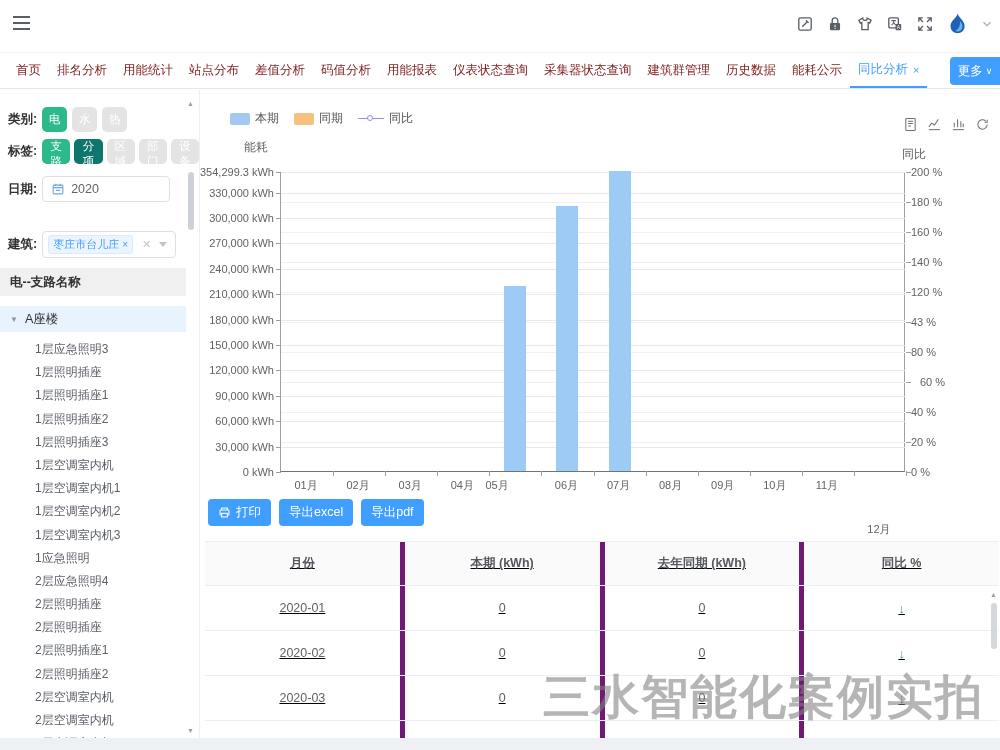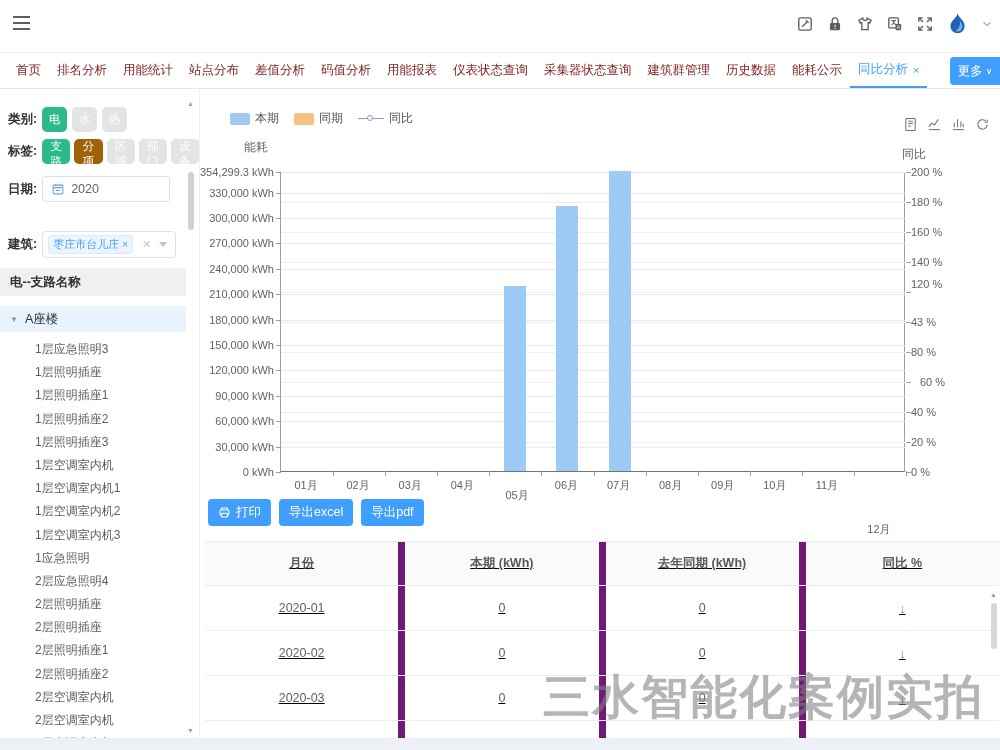--- a/index.html
+++ b/index.html
@@ -21,21 +21,21 @@
   .tab-close { margin-left:5px; font-size:11px; color:#409eff; }
   .more-btn { position:absolute; right:0; top:4px; width:50px; height:28px; background:#409eff; color:#fff; border:none; border-radius:4px 0 0 4px; font-size:12.5px; display:flex; align-items:center; justify-content:center; gap:3px; cursor:pointer; }
   .more-caret { font-size:9px; }
 
   
   .sidebar { position:absolute; left:0; top:90px; width:200px; bottom:0; background:#fff; border-right:1px solid #efefef; }
   .f-row { position:absolute; left:8px; display:flex; align-items:center; gap:5px; }
   .f-label { font-size:12.5px; font-weight:700; color:#303133; white-space:nowrap; }
   .pill { height:25px; min-width:25px; padding:0 4px; border:none; border-radius:5px; font-size:11.5px; color:#fff; background:#e4e4e4; cursor:pointer; }
   .pill.active { background:#2cb98c; }
-  .pill.semi { background:#a16207; }
+  .pill.semi { background:#0f766e; }
   .date-box { width:128px; height:26px; border:1px solid #dcdfe6; border-radius:4px; display:flex; align-items:center; gap:6px; padding:0 8px; background:#fff; }
   .date-val { font-size:12.5px; color:#606266; }
   .select-box { width:134px; height:27px; border:1px solid #dcdfe6; border-radius:4px; display:flex; align-items:center; padding:0 5px; background:#fff; position:relative; }
   .b-tag { background:#ecf5ff; border:1px solid #d9ecff; color:#409eff; font-size:11px; border-radius:3px; padding:1px 4px; display:flex; align-items:center; gap:3px; }
   .b-tag .tag-x { font-size:10px; cursor:pointer; }
   .sel-clear { position:absolute; right:24px; color:#c0c4cc; font-size:11px; cursor:pointer; }
   .sel-caret { position:absolute; right:8px; width:0; height:0; border-left:4px solid transparent; border-right:4px solid transparent; border-top:5px solid #c0c4cc; }
   .list-header { position:absolute; left:0; top:178px; width:186px; height:28px; background:#f0f0f0; display:flex; align-items:center; padding-left:10px; font-size:12.5px; font-weight:700; color:#303133; }
   .tree-root { position:absolute; left:0; top:216px; width:186px; height:26px; background:#e9f3fd; display:flex; align-items:center; gap:7px; padding-left:10px; font-size:12.5px; color:#303133; cursor:pointer; }
   .root-caret { font-size:8px; color:#909399; }
@@ -71,21 +71,21 @@
   #xlabels { position:absolute; left:80px; top:388px; width:625px; height:16px; }
   .xlab { position:absolute; top:0; text-align:center; font-size:11px; color:#606266; }
 
   
   #actions { position:absolute; left:8px; top:409px; display:flex; gap:8px; }
   .btn { height:27px; padding:0 10px; background:#409eff; color:#fff; border:none; border-radius:4px; font-size:12.5px; display:flex; align-items:center; gap:5px; cursor:pointer; }
   #table { position:absolute; left:5px; top:451px; right:1px; height:199px; overflow:hidden;text-decoration:underline; }
   #thead { display:flex; height:45px; background:#fafafa; border-top:1px solid #ebeef5; border-bottom:1px solid #ebeef5; }
   .trow { display:flex; height:45px; border-bottom:1px solid #ebeef5; background:#fff; }
   .tcell { flex:1; display:flex; align-items:center; justify-content:center; font-size:12.5px; color:#606266; }
-  .tcell + .tcell { border-left:7px solid #701a75; }
+  .tcell + .tcell { border-left:5px solid #701a75; }
   .th { font-weight:700; color:#55585e; }
   .arrow { color:#3ba272; font-size:13px; }
   .tb-up { position:absolute; right:2px; top:50px; font-size:7px; color:#9aa0a8; }
   .tb-thumb { position:absolute; right:2px; top:62px; width:6px; height:46px; background:#d4d7dc; border-radius:3px; }
 
   .watermark { position:absolute; left:543px; top:666px; font-size:47px; font-weight:700; color:rgba(128,128,128,0.58); white-space:nowrap; letter-spacing:2px; z-index:5; }
   .bottombar { position:absolute; left:0; right:0; bottom:0; height:12px; background:#edf0f4; z-index:6; }
 </style>
 </head>
 <body>
@@ -392,32 +392,32 @@
         <div class="bar" style="left: 275.458px; height: 265.03px; background: rgb(158, 203, 245);"></div>
         <div class="bar" style="left: 327.542px; height: 300px; background: rgb(158, 203, 245);"></div>
       </div>
     <div id="y2labels">
         <div class="ylab" style="top: 294px; left: 0px;">0 %</div>
         <div class="ylab" style="top: 264px; left: 0px;">20 %</div>
         <div class="ylab" style="top: 234px; left: 0px;">40 %</div>
         <div class="ylab" style="top: 204px; left: 9px;">60 %</div>
         <div class="ylab" style="top: 174px; left: 0px;">80 %</div>
         <div class="ylab" style="top: 144px; left: 0px;">43 %</div>
-        <div class="ylab" style="top: 106px; left: 0px;">120 %</div>
+        <div class="ylab" style="top: 114px; left: 0px;">120 %</div>
         <div class="ylab" style="top: 84px; left: 0px;">140 %</div>
         <div class="ylab" style="top: 54px; left: 0px;">160 %</div>
         <div class="ylab" style="top: 24px; left: 0px;">180 %</div>
         <div class="ylab" style="top: -6px; left: 0px;">200 %</div>
       </div>
     <div id="xlabels">
         <div class="xlab" style="left: 0px; width: 52.0833px;">01月</div>
         <div class="xlab" style="left: 52.0833px; width: 52.0833px;">02月</div>
         <div class="xlab" style="left: 104.167px; width: 52.0833px;">03月</div>
         <div class="xlab" style="left: 156.25px; width: 52.0833px;">04月</div>
-        <div class="xlab" style="left: 211px; width: 52.0833px; margin-top: 10px;">05月</div>
+        <div class="xlab" style="left: 191px; width: 52.0833px;">05月</div>
         <div class="xlab" style="left: 260.417px; width: 52.0833px;">06月</div>
         <div class="xlab" style="left: 312.5px; width: 52.0833px;">07月</div>
         <div class="xlab" style="left: 364.583px; width: 52.0833px;">08月</div>
         <div class="xlab" style="left: 416.667px; width: 52.0833px;">09月</div>
         <div class="xlab" style="left: 468.75px; width: 52.0833px;">10月</div>
         <div class="xlab" style="left: 520.833px; width: 52.0833px;">11月</div>
         <div class="xlab" style="left: 572.917px; width: 52.0833px; margin-top: 44px;">12月</div>
       </div>
 
     <div id="actions">

